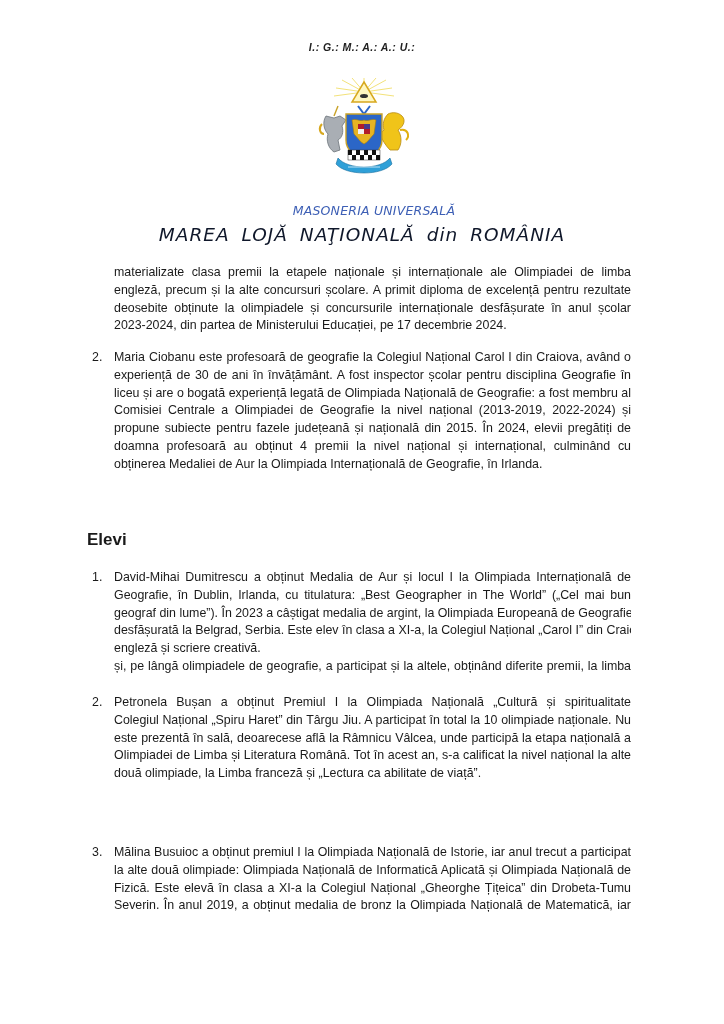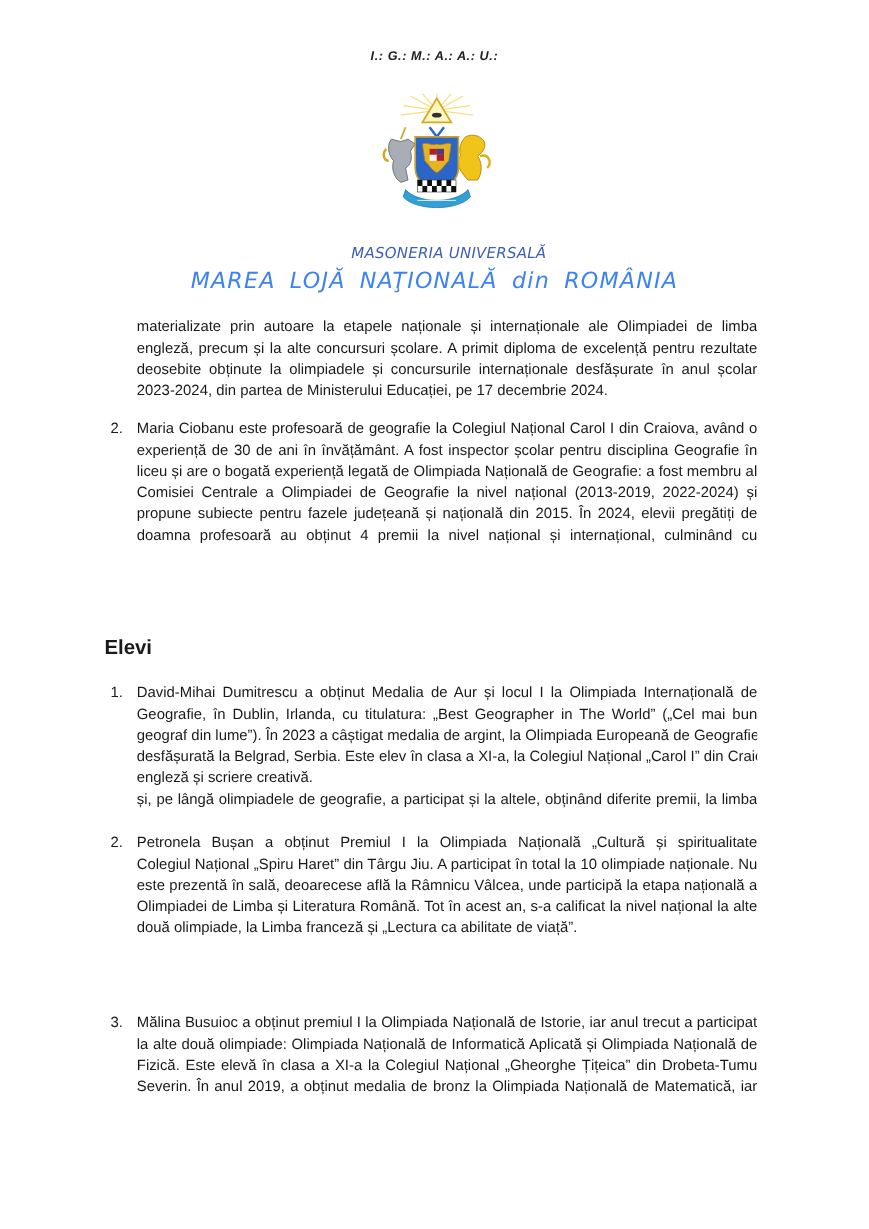--- a/index.html
+++ b/index.html
@@ -56,21 +56,21 @@
     }
     .org-title {
       position: absolute;
       top: 224px;
       left: 0;
       width: 724px;
       text-align: center;
       font-family: "DejaVu Sans", sans-serif;
       font-style: italic;
       font-size: 18.5px;
-      color: #3b82f6;
+      color: #0f172a;
       letter-spacing: 1px;
       word-spacing: 5px;
     }
     .para {
       position: absolute;
       font-family: "Liberation Sans", sans-serif;
       font-size: 12.4px;
       line-height: 17.8px;
       text-align: justify;
       color: #1a1a1a;
@@ -157,34 +157,35 @@
     </g>
 
     <path d="M26,80 C36,92 68,92 78,80 L80,86 C70,98 34,98 24,86 Z" fill="#2fa0d8" stroke="#1b6f9e" stroke-width="0.6"></path>
     <line x1="36" y1="89" x2="68" y2="89" stroke="#e8f6ff" stroke-width="0.8"></line>
   </svg>
 
   <div class="org-sub">MASONERIA UNIVERSALĂ</div>
   <div class="org-title">MAREA  LOJĂ  NAŢIONALĂ  din  ROMÂNIA</div>
 
   <div class="para" style="left:114px; top:264px; width:517px;">
-    <span class="line">materializate prin autoare la etapele naționale și internaționale ale Olimpiadei de limba</span>
+    <span class="line">materializate clasa premii la etapele naționale și internaționale ale Olimpiadei de limba</span>
     <span class="line">engleză, precum și la alte concursuri școlare. A primit diploma de excelență pentru rezultate</span>
     <span class="line">deosebite obținute la olimpiadele și concursurile internaționale desfășurate în anul școlar</span>
     <span class="line last">2023-2024,  din partea de Ministerului Educației, pe 17 decembrie 2024.</span>
   </div>
 
   <div class="num" style="left:92px; top:349px;">2.</div>
   <div class="para" style="left:114px; top:349px; width:517px;">
     <span class="line">Maria Ciobanu este profesoară de geografie la Colegiul Național Carol I din Craiova, având o</span>
     <span class="line">experiență de 30 de ani în învățământ. A fost inspector școlar pentru disciplina Geografie în</span>
     <span class="line">liceu și are o bogată experiență legată de Olimpiada Națională de Geografie: a fost membru al</span>
     <span class="line">Comisiei Centrale a Olimpiadei de Geografie la nivel național (2013-2019, 2022-2024) și</span>
     <span class="line">propune subiecte pentru fazele județeană și națională din 2015. În 2024, elevii pregătiți de</span>
     <span class="line">doamna profesoară au obținut 4 premii la nivel național și internațional, culminând cu</span>
+    <span class="line last">obținerea Medaliei de Aur la Olimpiada Internațională de Geografie, în Irlanda.</span>
   </div>
 
   <div class="section-heading">Elevi</div>
 
   <div class="num" style="left:92px; top:569px;">1.</div>
   <div class="para" style="left:114px; top:569px; width:517px;">
     <span class="line">David-Mihai Dumitrescu a obținut Medalia de Aur și locul I la Olimpiada Internațională de</span>
     <span class="line">Geografie, în Dublin, Irlanda, cu titulatura: „Best Geographer in The World” („Cel mai bun</span>
     <span class="line">geograf din lume”). În 2023 a câștigat medalia de argint, la Olimpiada Europeană de Geografie,</span>
     <span class="line">desfășurată la Belgrad, Serbia. Este elev în clasa a XI-a, la Colegiul Național „Carol I” din Craiova</span>

